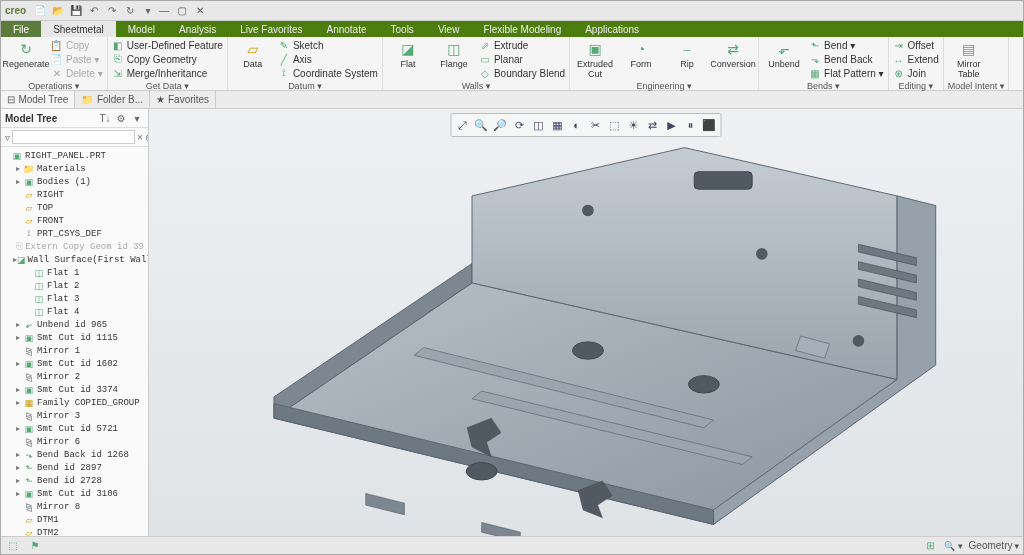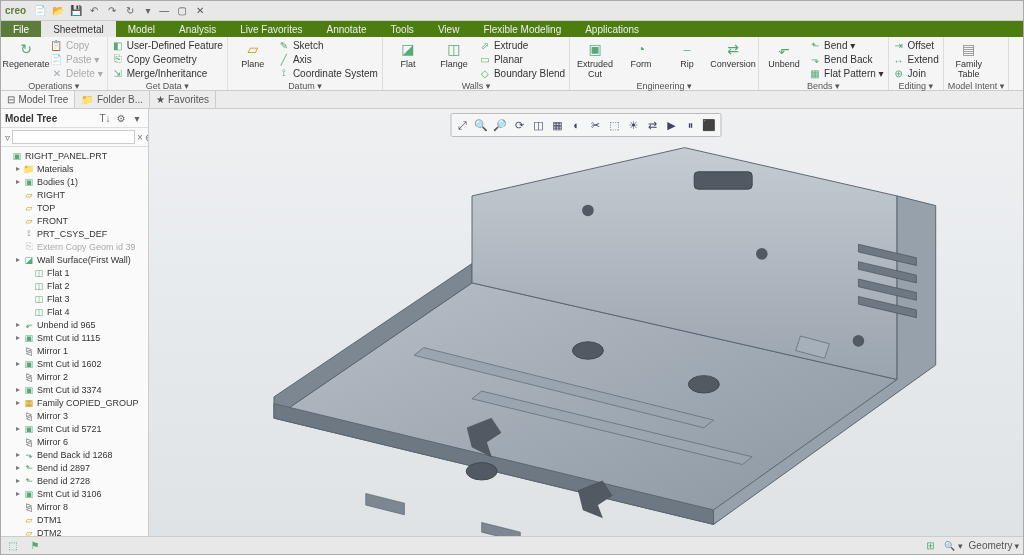--- a/index.html
+++ b/index.html
@@ -48,21 +48,21 @@
 .treepane .treeheader .toolbtns { display: flex; gap: 2px; }
 .treepane .treeheader .toolbtns span { width: 14px; height: 14px; display: flex; align-items: center; justify-content: center; color: #666; cursor: pointer; }
 .treepane .searchrow { display: flex; align-items: center; padding: 2px 4px; border-bottom: 1px solid #ddd; gap: 2px; }
 .treepane .searchrow input { flex: 1; height: 14px; border: 1px solid #ccc; padding: 0 2px; font-size: 9px; }
 .treepane .tree { flex: 1; overflow-y: auto; padding: 2px 0; }
 .treepane .tree::-webkit-scrollbar { width: 10px; }
 .treepane .tree::-webkit-scrollbar-thumb { background: #bbb; }
 .treepane .tree .node { display: flex; align-items: center; height: 13px; cursor: pointer; white-space: nowrap; padding-right: 4px; }
 .treepane .tree .node .toggle { width: 10px; text-align: center; color: #777; font-size: 8px; }
 .treepane .tree .node .ico { width: 12px; height: 12px; display: flex; align-items: center; justify-content: center; font-size: 9px; margin-right: 2px; }
-.treepane .tree .node .txt { font-size: 9px; color: #333; }
+.treepane .tree .node .txt { font-size: 9px; color: #333; font-family: Liberation Mono, monospace; }
 .treepane .tree .node.dim .txt { color: #aaa; }
 
 
 .canvas { flex: 1; position: relative; background: linear-gradient(#eef0f2, #dfe3e6); }
 .viewtoolbar { position: absolute; top: 4px; left: 50%; transform: translateX(-50%); background: rgba(245,245,245,0.95); border: 1px solid #bbb; border-radius: 2px; display: flex; gap: 1px; padding: 2px; }
 .viewtoolbar .vbtn { width: 18px; height: 18px; display: flex; align-items: center; justify-content: center; color: #446; cursor: pointer; font-size: 11px; }
 .canvas svg { position: absolute; top: 0; left: 0; width: 100%; height: 100%; }
 
 
 .statusbar { height: 18px; background: #e8e8e8; border-top: 1px solid #ccc; display: flex; align-items: center; padding: 0 4px; gap: 6px; }
@@ -144,21 +144,21 @@
             <span class="lbl">Merge/Inheritance</span>
           </div>
         </div>
       </div>
       <div class="group-label">Get Data ▾</div>
     </div>
     <div class="group">
       <div class="group-content">
         <div class="bigbtn">
           <div class="ico" style="color:#c90">▱</div>
-          <div class="lbl">Plane</div>
+          <div class="lbl">Data</div>
         </div>
         <div class="stack">
           <div class="smallbtn">
             <span class="ico" style="color:#5a7">✎</span>
             <span class="lbl">Sketch</span>
           </div>
           <div class="smallbtn">
             <span class="ico" style="color:#5a7">╱</span>
             <span class="lbl">Axis</span>
           </div>
@@ -257,21 +257,21 @@
             <span class="lbl">Join</span>
           </div>
         </div>
       </div>
       <div class="group-label">Editing ▾</div>
     </div>
     <div class="group">
       <div class="group-content">
         <div class="bigbtn">
           <div class="ico" style="color:#888">▤</div>
-          <div class="lbl">Family Table</div>
+          <div class="lbl">Mirror Table</div>
         </div>
       </div>
       <div class="group-label">Model Intent ▾</div>
     </div>
   </div>
 
 <div class="treetabs" id="treetabs">
     <div class="ttab active">
       <span>⊟</span>
       <span>Model Tree</span>

